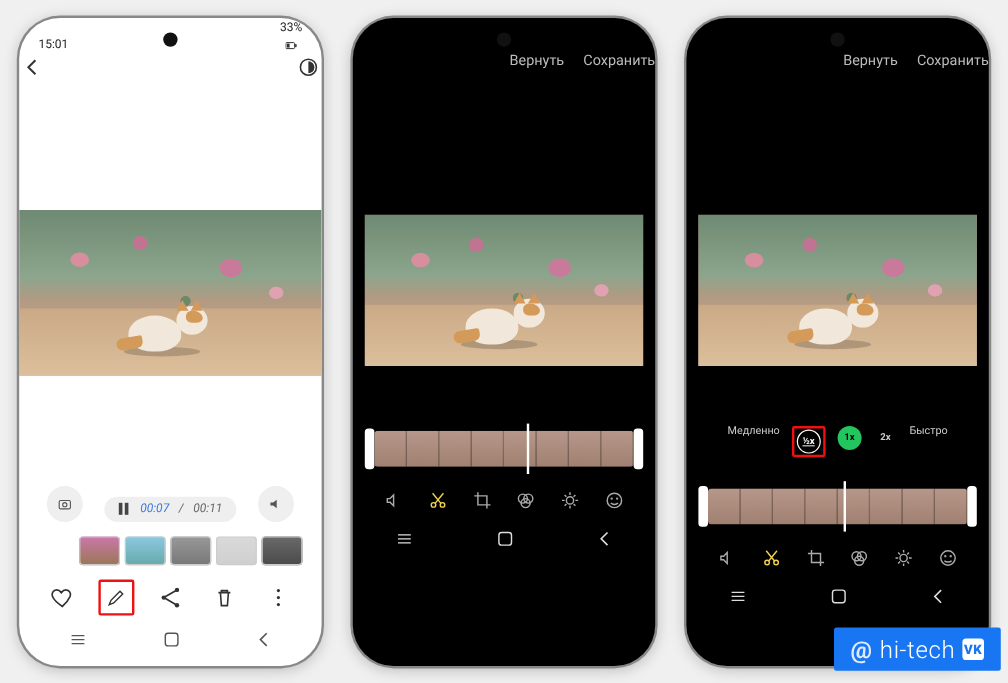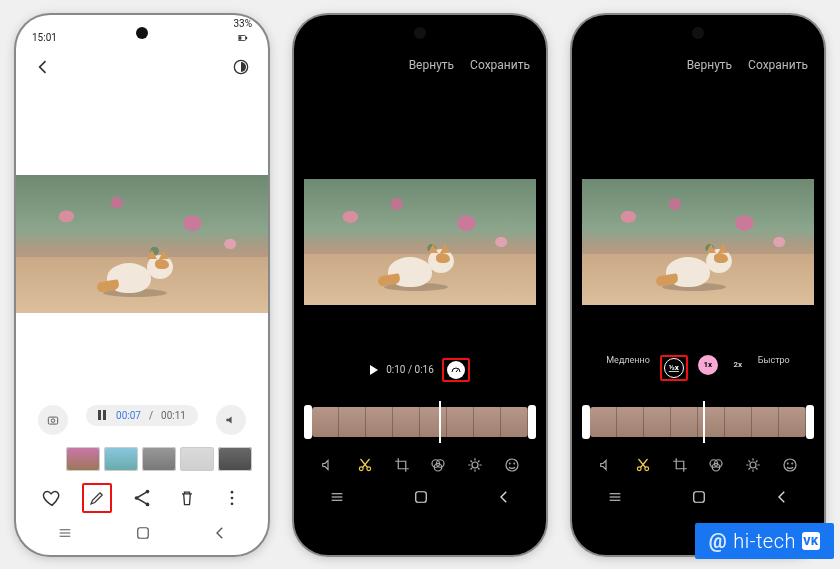--- a/index.html
+++ b/index.html
@@ -33,22 +33,22 @@
     width: 12px; height: 12px; border-radius: 50%; background: #111;
     z-index: 50;
   }
   .statusbar {
     height: 30px; display: flex; align-items: flex-end; justify-content: space-between;
     padding: 0 16px 2px; font-size: 10px; color:#222;
   }
   .statusbar .right { display:flex; gap:4px; align-items:center;flex-direction:column; }
   .statusbar svg { width:10px; height:10px; }
   .topline {
-    height: 44px; display:flex; align-items:center; justify-content:space-between;
-    padding: 0 16px;
+    height: 44px; display:flex; align-items:flex-start; justify-content:space-between;
+    padding: 0 0;
   }
   .topline.dark { color:#bbb; font-size:12px; justify-content:flex-end; gap:16px; }
   .topline .iconbtn { width:22px; height:22px; display:flex; align-items:center; justify-content:center; }
   .preview-area { flex:1; display:flex; align-items:center; justify-content:center; }
   .catshot {
     width: 100%; height: 138px;
     background: linear-gradient(#b7a087,#c8ad93);
     position: relative; overflow:hidden;
   }
   .catshot .floral {
@@ -78,21 +78,21 @@
     border-bottom:9px solid #d49a5a;
   }
   .catshot .cat .ear1{ right:10px; bottom:34px;}
   .catshot .cat .ear2{ right:-2px; bottom:34px;}
   .catshot .cat .spot { position:absolute; right:-2px; bottom:24px; width:14px; height:10px; background:#d49a5a; border-radius:40% 60% 40% 40%; }
   .catshot .cat .tail { position:absolute; left:-10px; bottom:2px; width:22px; height:10px; background:#d49a5a; border-radius:10px 4px 10px 10px; transform:rotate(-10deg);}
   .catshot .cat .shadow { position:absolute; left:-4px; bottom:-4px; width:64px; height:8px; background:rgba(0,0,0,.18); border-radius:50%; }
 
   
   .p1-bottom { padding: 6px 10px 6px; }
-  .scrubber { display:flex; align-items:flex-start; justify-content:center; gap:18px; margin-bottom:8px;}
+  .scrubber { display:flex; align-items:flex-end; justify-content:center; gap:18px; margin-bottom:8px;font-style:italic;}
   .circle-btn { width:30px; height:30px; border-radius:50%; background:#efefef; display:flex; align-items:center; justify-content:center; }
   .pill { background:#efefef; border-radius:16px; padding:5px 12px; display:flex; align-items:center; gap:8px; font-size:10px; color:#666;}
   .pill .pause { width:10px; height:10px; display:inline-flex; gap:2px;}
   .pill .pause span{ width:3px; height:10px; background:#444;}
   .thumbs-row{ display:flex; justify-content:flex-end; gap:4px; padding:4px 6px;}
   .thumbs-row .t{ width:34px; height:24px; border-radius:3px; background:linear-gradient(#bca,#987); box-shadow:0 0 0 1px #ccc inset;}
   .thumbs-row .t:nth-child(1){background:linear-gradient(#c7a,#975);}
   .thumbs-row .t:nth-child(2){background:linear-gradient(#8cc8e0,#6aa);}
   .thumbs-row .t:nth-child(3){background:linear-gradient(#999,#777);}
   .thumbs-row .t:nth-child(4){background:linear-gradient(#dadada,#cfcfcf);}
@@ -105,21 +105,21 @@
   .navbar.dark svg { stroke:#ddd; }
 
   
   .ed-content { flex:1; display:flex; flex-direction:column; color:#fff; }
   .ed-preview { display:flex; align-items:center; justify-content:center; height:190px; margin-top:60px;}
   .ed-playrow { display:flex; align-items:center; justify-content:center; gap:8px; font-size:10px; color:#ccc; margin-top:18px; height:30px;}
   .ed-playrow .play { width:0;height:0; border-top:5px solid transparent; border-bottom:5px solid transparent; border-left:8px solid #fff;}
   .ed-speedrow { display:flex; align-items:flex-start; justify-content:center; gap:10px; font-size:9px; color:#ccc; margin-top:18px; height:30px;}
   .spd{ width:20px; height:20px; border-radius:50%; display:flex; align-items:center; justify-content:center; font-size:8px; font-weight:700;}
   .spd.outline{ border:1px solid #fff; color:#fff;}
-  .spd.filled{ background:#f9a8d4; color:#000;}
+  .spd.filled{ background:#22c55e; color:#000;}
   .timeline { margin:20px 10px 0; height:34px; position:relative; display:flex; align-items:center;}
   .timeline .bar{ flex:1; height:30px; border-radius:3px; overflow:hidden; display:flex;}
   .timeline .bar .f{ flex:1; background:linear-gradient(#b7978a,#a08070); border-right:1px solid rgba(0,0,0,.25);}
   .timeline .handle{ width:8px; height:34px; background:#fff; border-radius:3px;}
   .timeline .cursor{ position:absolute; top:-4px; bottom:-4px; width:2px; background:#fff;}
   .ed-tools{ display:flex; justify-content:space-around; align-items:center; padding:16px 16px 6px;}
   .ed-tools .tl{ width:20px; height:20px; display:flex; align-items:center; justify-content:center;}
   .ed-tools .tl.sel svg{ stroke:#f2d24a; }
   .ed-tools svg{ stroke:#aaa; }
 
@@ -285,32 +285,20 @@
               <div class="body"></div>
               <div class="tail"></div>
               <div class="head"></div>
               <div class="ear1"></div>
               <div class="ear2"></div>
               <div class="spot"></div>
             </div>
         </div>
       </div>
 
-      <div class="ed-playrow">
-        <div class="play"></div>
-        <span><span>0:10</span> / <span>0:16</span></span>
-        <div class="redbox" style="padding:1px 3px">
-          <div style="width:18px;height:18px;border-radius:50%;background:#fff;display:flex;align-items:center;justify-content:center">
-            <svg width="12" height="12" viewBox="0 0 24 24">
-                <path d="M4 16a8 8 0 0 1 16 0" fill="none" stroke="#000" stroke-width="2"></path>
-                <path d="M12 16l4-5" stroke="#000" stroke-width="2"></path>
-              </svg>
-          </div>
-        </div>
-      </div>
 
       <div class="timeline">
         <div class="handle"></div>
         <div class="bar">
             <div class="f"></div>
             <div class="f"></div>
             <div class="f"></div>
             <div class="f"></div>
             <div class="f"></div>
             <div class="f"></div>

